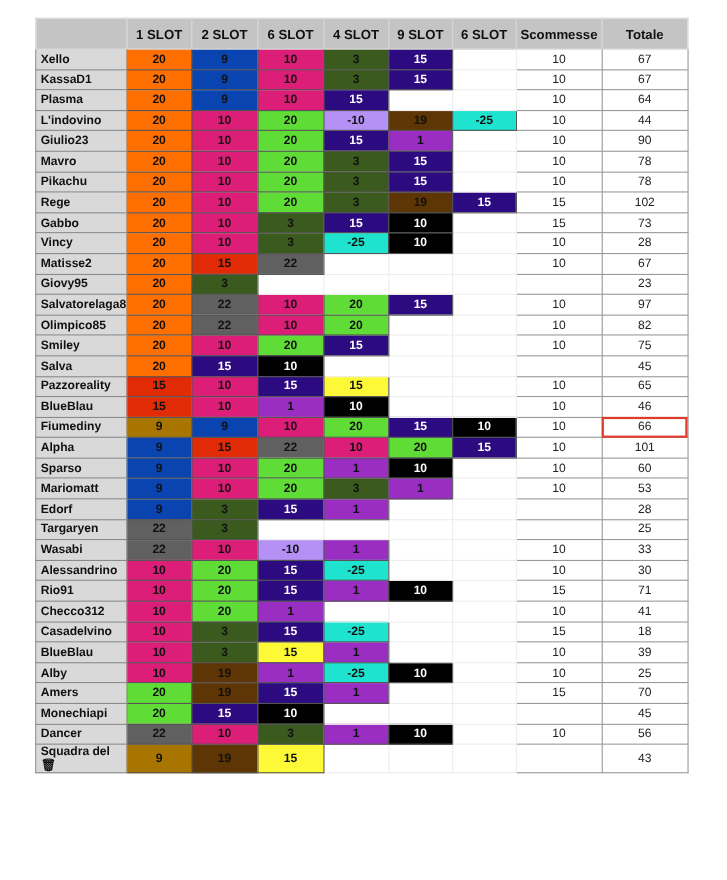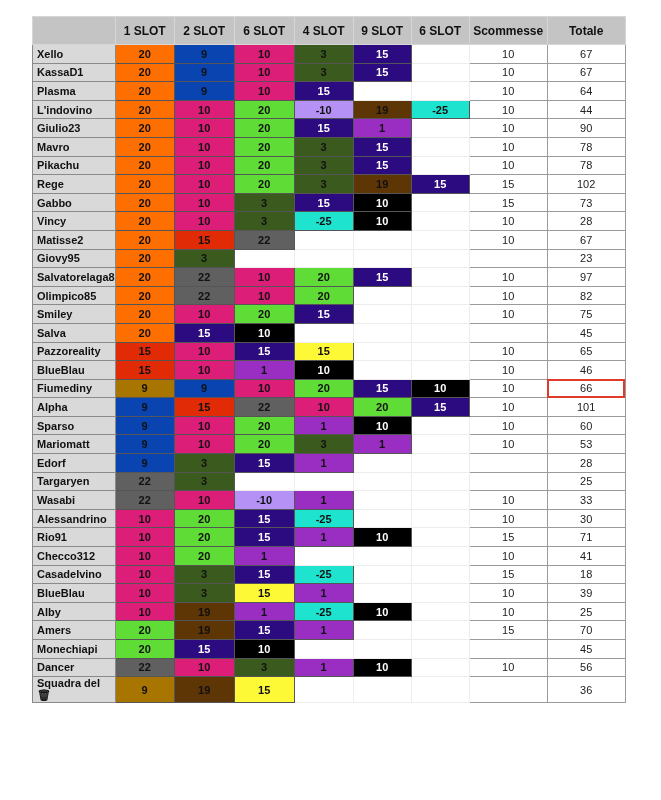--- a/index.html
+++ b/index.html
@@ -432,16 +432,16 @@
       </tr>
       <tr>
         <td class="name">Squadra del 🗑</td>
         <td class="slot filled" style="background: rgb(168, 118, 0); color: rgb(17, 17, 17);">9</td>
         <td class="slot filled" style="background: rgb(94, 53, 5); color: rgb(17, 17, 17);">19</td>
         <td class="slot filled" style="background: rgb(254, 249, 54); color: rgb(17, 17, 17);">15</td>
         <td class="slot"></td>
         <td class="slot"></td>
         <td class="slot"></td>
         <td class="plain"></td>
-        <td class="plain">36</td>
+        <td class="plain">43</td>
       </tr>
     </tbody>
 </table>
 
 </body></html>

